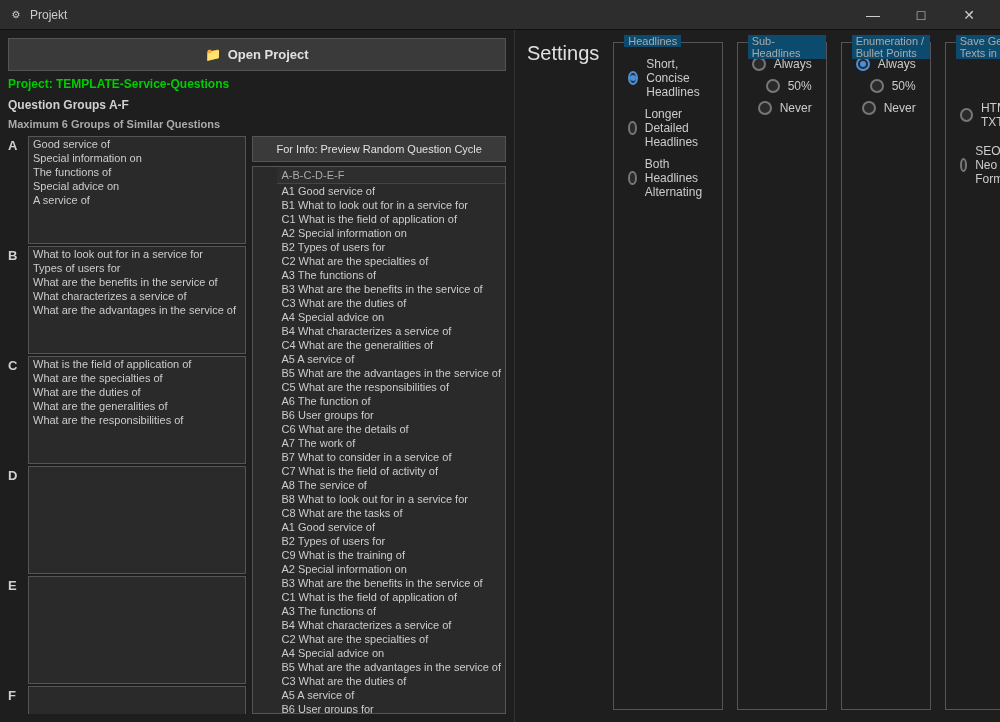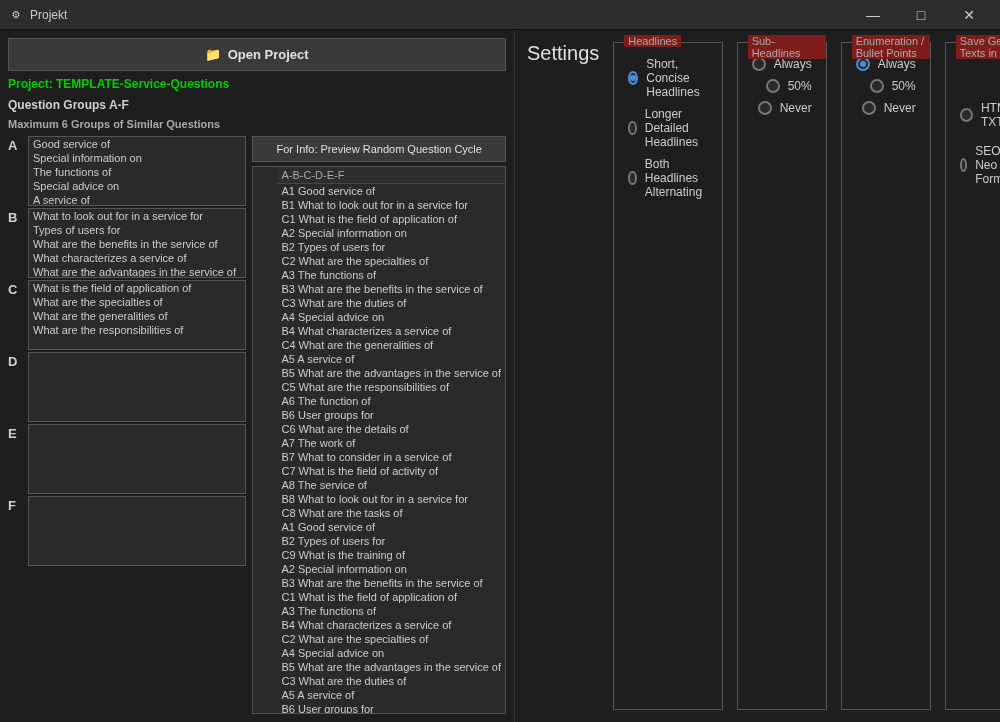--- a/index.html
+++ b/index.html
@@ -136,21 +136,21 @@
       font-size: 13px;
       font-weight: bold;
       min-width: 16px;
       padding-top: 2px;
     }
     .group-listbox {
       flex: 1;
       background: #2a2a2a;
       border: 1px solid #555;
       overflow: hidden;
-      height: 70px;
+      height: 108px;
     }
     .group-listbox-inner {
       width: 100%;
       height: 100%;
       overflow-y: auto;
       overflow-x: auto;
     }
     .listbox-item {
       padding: 1px 4px;
       font-size: 11px;
@@ -211,21 +211,21 @@
 
     .settings-group {
       border: 1px solid #555;
       padding: 10px 14px;
       position: relative;
     }
     .settings-group-label {
       position: absolute;
       top: -8px;
       left: 10px;
-      background: #7f1d1d;
+      background: #0c4a6e;
       padding: 0 4px;
       font-size: 11px;
       color: #aaa;
     }
 
     .radio-group {
       display: flex;
       flex-direction: column;
       gap: 8px;
       margin-top: 4px;
@@ -333,20 +333,21 @@
                 <div class="listbox-item">What are the advantages in the service of</div>
               </div>
             </div>
           </div>
           <div class="group-item">
             <div class="group-label">C</div>
             <div class="group-listbox">
               <div class="group-listbox-inner">
                 <div class="listbox-item">What is the field of application of</div>
                 <div class="listbox-item">What are the specialties of</div>
+                <div class="listbox-item">What are the duties of</div>
                 <div class="listbox-item">What are the generalities of</div>
                 <div class="listbox-item">What are the responsibilities of</div>
               </div>
             </div>
           </div>
           <div class="group-item">
             <div class="group-label">D</div>
             <div class="group-listbox">
               <div class="group-listbox-inner"></div>
             </div>

